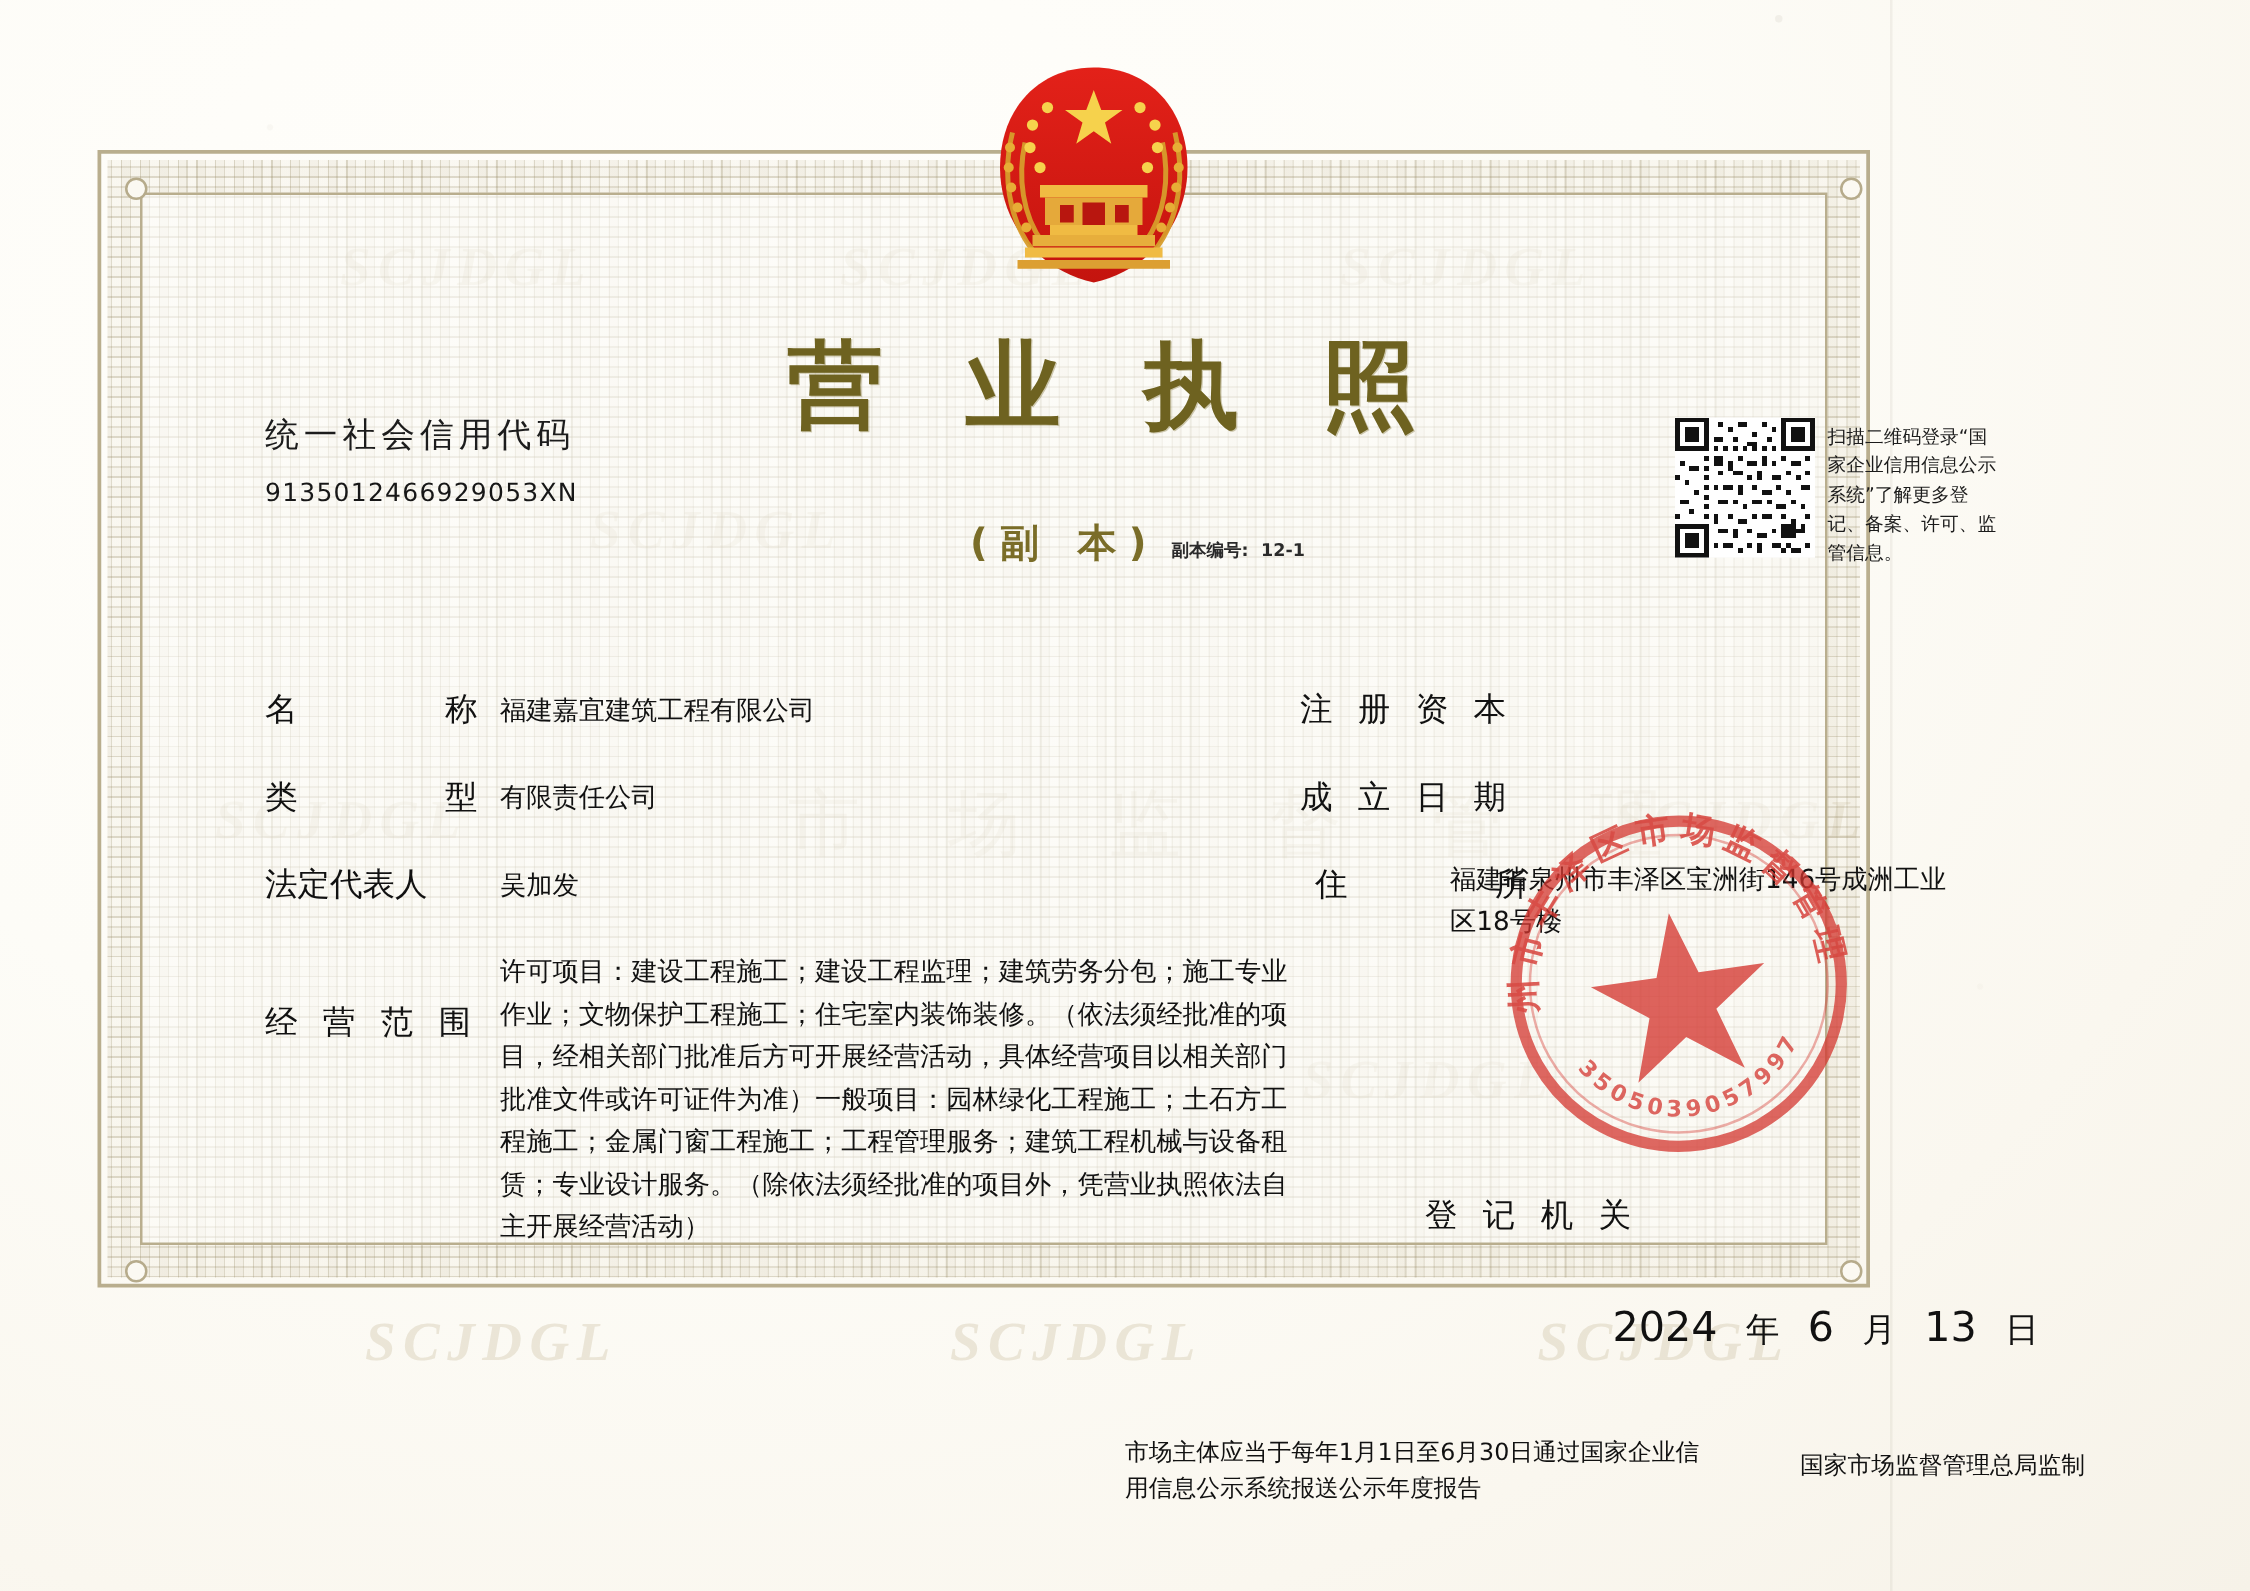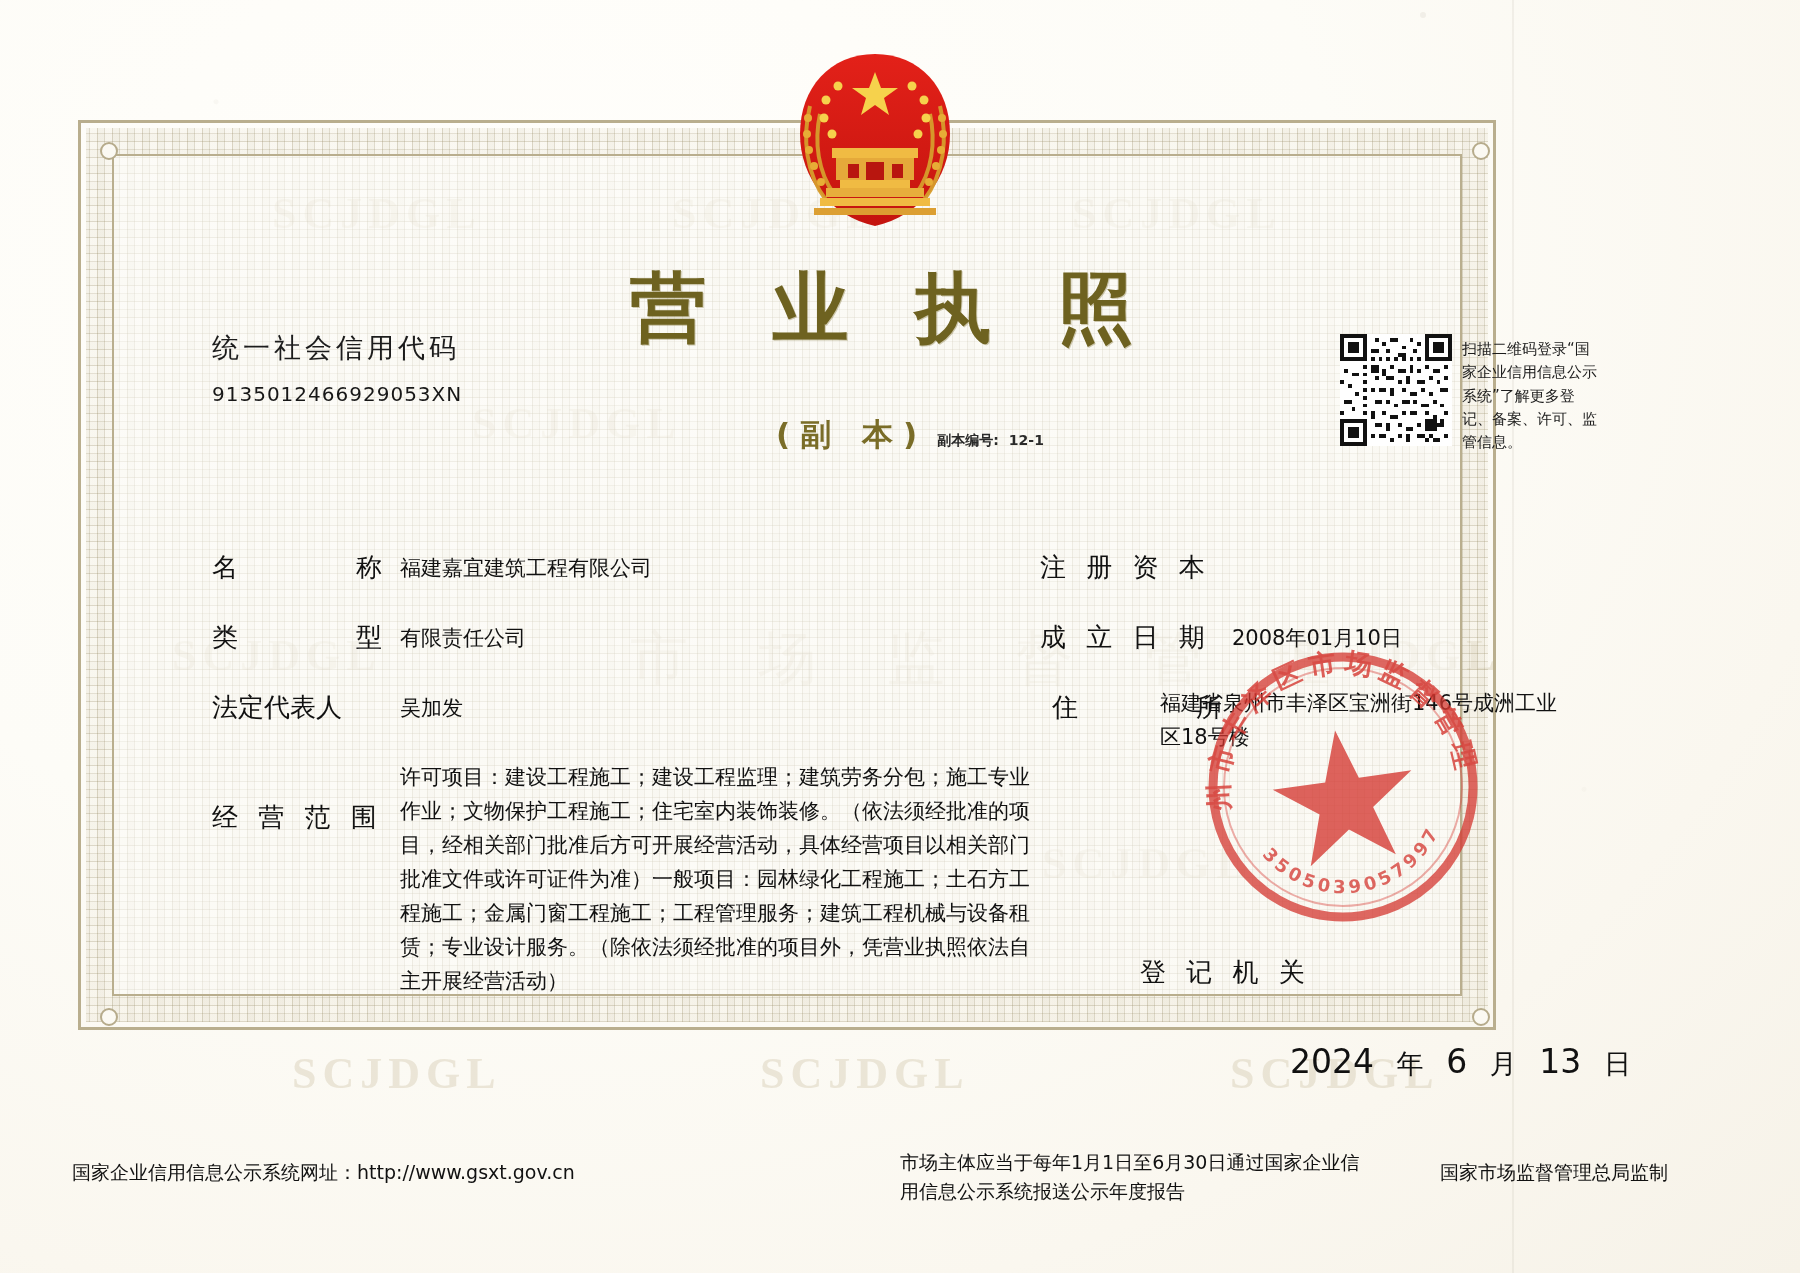--- a/index.html
+++ b/index.html
@@ -84,20 +84,21 @@
   
   .wm {
     position: absolute;
     color: rgba(196,182,148,.30);
     font-family: "Liberation Serif", serif;
     font-weight: bold;
     letter-spacing: 6px;
     white-space: nowrap;
     pointer-events: none;
     user-select: none;
+    font-style: italic;
   }
   .wm-sc { font-size: 44px; }
   .wm-big {
     position: absolute;
     font-size: 58px;
     color: rgba(198,186,155,.30);
     letter-spacing: 26px;
     white-space: nowrap;
     font-family: "DejaVu Sans", sans-serif;
     pointer-events: none; user-select: none;
@@ -373,21 +374,20 @@
 
   <div class="fld-label" style="left:212px; top:690px;">法定代表人</div>
   <div class="fld-value" style="left:400px; top:692px; width:560px;">吴加发</div>
 
   <div class="fld-label sp3" style="left:212px; top:760px;margin-top:40px;">经 营 范 围</div>
   <div class="fld-value" style="left:400px; top:760px; width:648px; line-height:1.62;">许可项目：建设工程施工；建设工程监理；建筑劳务分包；施工专业作业；文物保护工程施工；住宅室内装饰装修。（依法须经批准的项目，经相关部门批准后方可开展经营活动，具体经营项目以相关部门批准文件或许可证件为准）一般项目：园林绿化工程施工；土石方工程施工；金属门窗工程施工；工程管理服务；建筑工程机械与设备租赁；专业设计服务。（除依法须经批准的项目外，凭营业执照依法自主开展经营活动）</div>
 
   <div class="fld-label sp3" style="left:1040px; top:550px;">注 册 资 本</div>
 
   <div class="fld-label sp3" style="left:1040px; top:620px;">成 立 日 期</div>
-  <div class="fld-value" style="left:1232px; top:622px; width:380px;">2008年01月10日</div>
 
   <div class="fld-label sp4" style="left:1052px; top:690px;">住　　所</div>
   <div class="fld-value" style="left:1160px; top:686px; width:398px; line-height:1.62;">福建省泉州市丰泽区宝洲街146号成洲工业区18号楼</div>
 
   <div class="fld-label sp3" style="left:1140px; top:955px;">登 记 机 关</div>
 
   <div id="seal">
     <div id="seal-wrap">
       <svg viewBox="0 0 310 310" width="310" height="310" aria-hidden="true">
         <defs>
@@ -410,21 +410,18 @@
 
   <div id="date-line">
     <span class="num">2024</span>
     <span class="cn">年</span>
     <span class="num">6</span>
     <span class="cn">月</span>
     <span class="num">13</span>
     <span class="cn">日</span>
   </div>
 
-  <div class="foot" id="foot-left">
-    <span>国家企业信用信息公示系统网址：</span><span>http://www.gsxt.gov.cn</span>
-  </div>
   <div class="foot" id="foot-mid">市场主体应当于每年1月1日至6月30日通过国家企业信用信息公示系统报送公示年度报告</div>
   <div class="foot" id="foot-right">国家市场监督管理总局监制</div>
 
   <div class="artifact" style="left:1512px; top:0; width:2px; height:1273px;"></div>
   <div class="artifact" style="left:1420px; top:12px; width:6px; height:6px; border-radius:50%;"></div>
 </div>
 
 </body></html>

